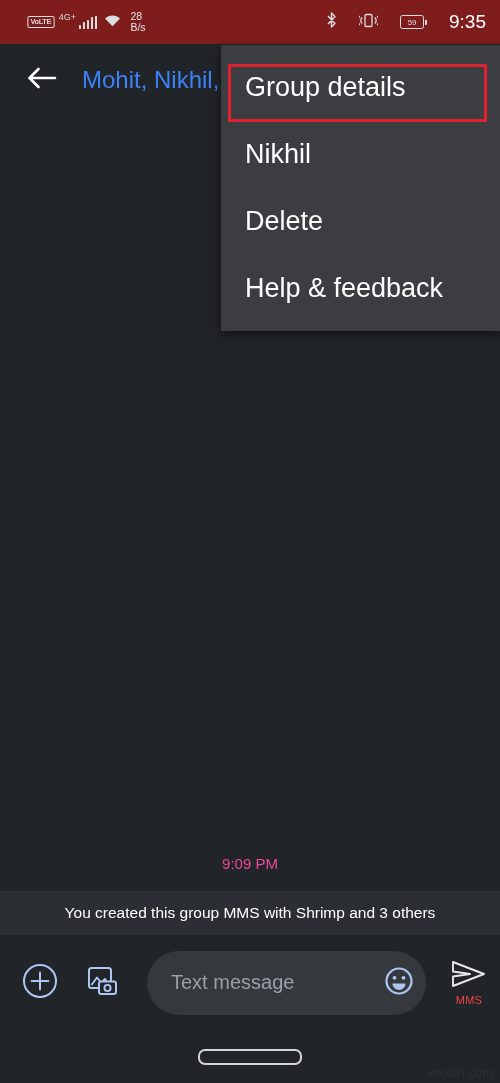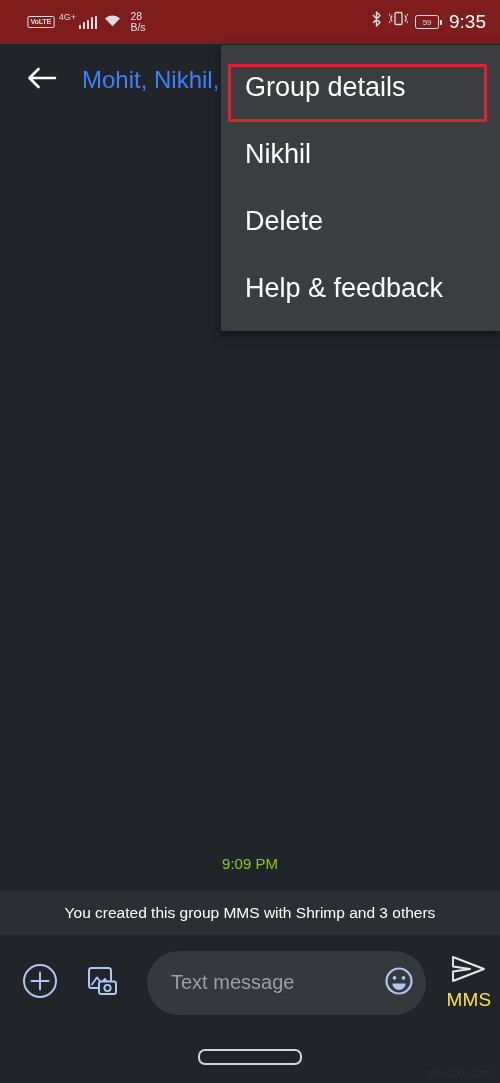--- a/index.html
+++ b/index.html
@@ -76,21 +76,22 @@
   .wifi-ico { margin-left: 2px; }
   .netspeed {
     color: #e2e3e6;
     font-size: 10.5px;
     line-height: 11px;
     margin-left: 4px;
     text-align: left;
   }
   .status-right {
     display: flex;
-    gap: 7px;
+    align-items: center;
+    gap: 22px;
   }
   .battery {
     display: flex;
     align-items: center;
   }
   .battery .shell {
     width: 22px;
     height: 12px;
     border: 1.4px solid #dcdde0;
     border-radius: 2.5px;
@@ -180,21 +181,21 @@
     top: 116px; left: 0;
     width: 500px;
     height: 819px;
     background: #212429;
   }
   .chat-timestamp {
     position: absolute;
     bottom: 63px;
     width: 100%;
     text-align: center;
-    color: #84cc16;
+    color: #ec4899;
     font-size: 15px;
   }
   .group-banner {
     position: absolute;
     bottom: 0; left: 0;
     width: 500px;
     height: 44px;
     background: #2b2e33;
     display: flex;
     align-items: center;
@@ -253,22 +254,22 @@
   .send-btn {
     width: 62px;
     display: flex;
     flex-direction: column;
     align-items: center;
     justify-content: center;
     cursor: pointer;
     gap: 1px;
   }
   .send-label {
-    color: #fde047;
-    font-size: 19px;
+    color: #ef4444;
+    font-size: 11px;
     letter-spacing: 0.2px;
   }
 
   
   .nav-bar {
     position: absolute;
     top: 1030px; left: 0;
     width: 500px;
     height: 53px;
     background: #212429;

